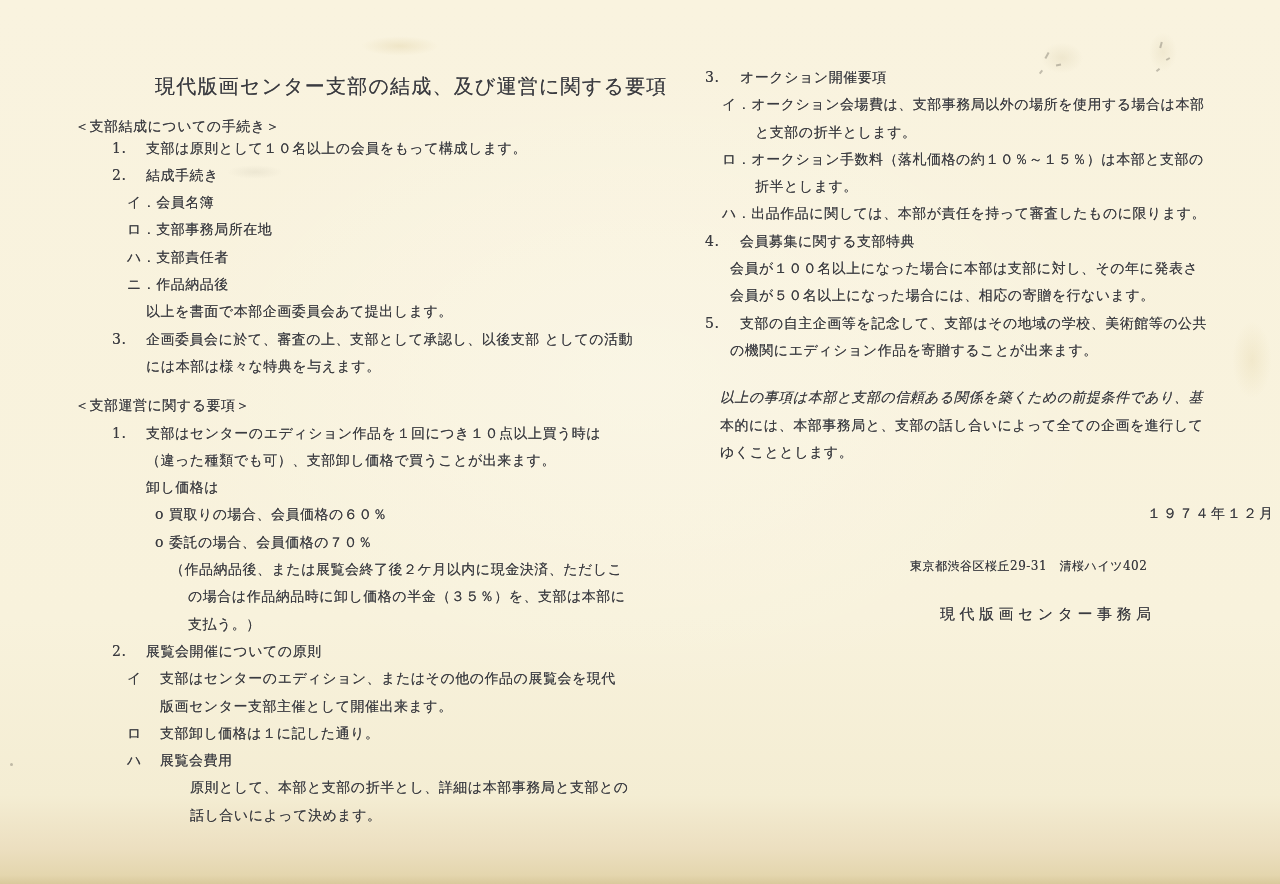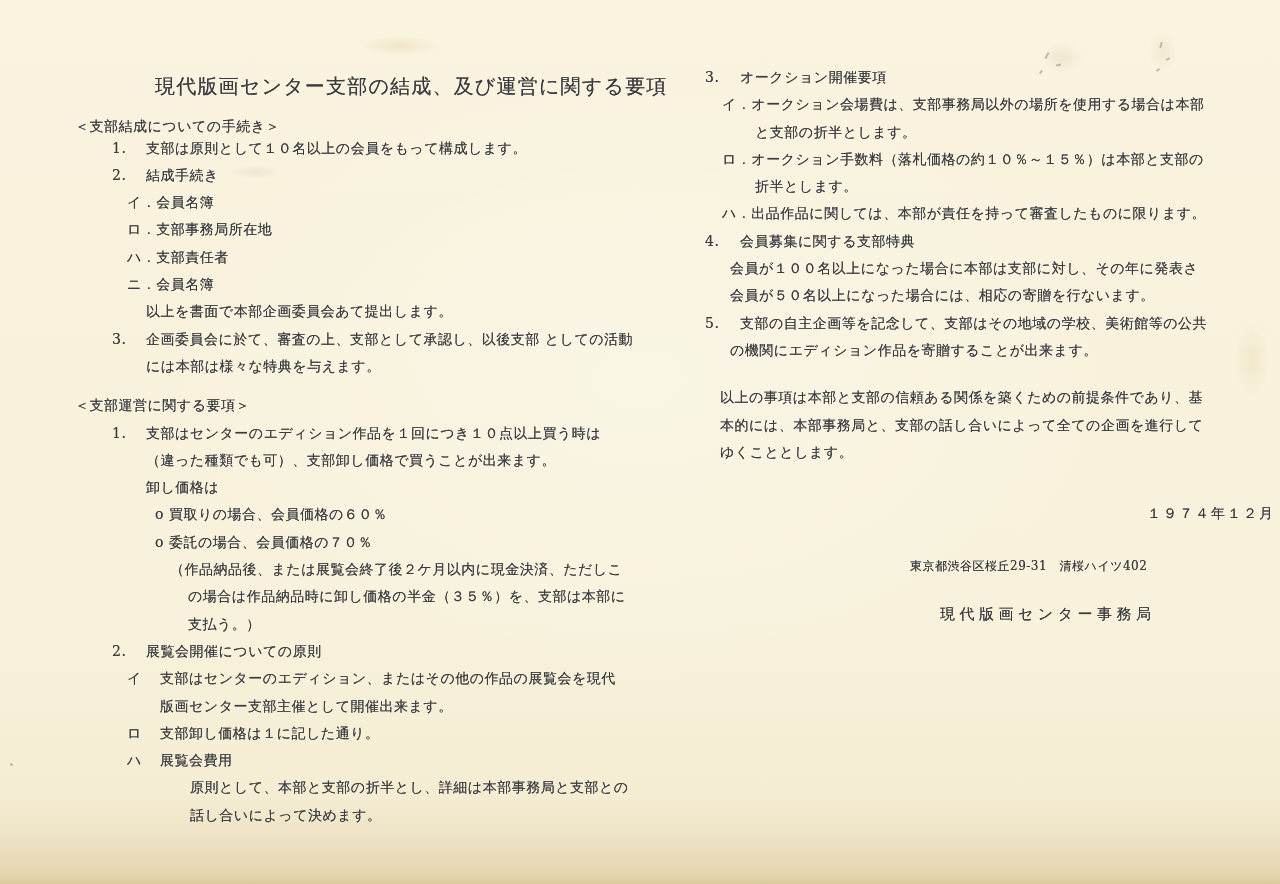--- a/index.html
+++ b/index.html
@@ -50,21 +50,21 @@
   .l-sub2cont{padding-left:85px;}
   .l-sub2cont2{padding-left:115px;}
 
   
   .r-num .marker{left:5px;}
   .r-num .txt{padding-left:40px;}
   .r-sub{padding-left:22px;}
   .r-subcont{padding-left:55px;}
   .r-body{padding-left:30px;}
   .r-para{padding-left:20px;}
-  .m-para{margin-top:20px;}
+  .m-para{margin-top:20px;font-style:italic;}
   .r-date{padding-left:42px;letter-spacing:2px;}
   .m-date{margin-top:34px;text-align:right;}
   .r-addr{padding-left:210px;font-size:12px;letter-spacing:0.5px;}
   .m-addr{margin-top:26px;}
   .r-phone{padding-left:212px;font-size:14px;letter-spacing:1.5px;}
   .r-org{padding-left:240px;font-size:15px;letter-spacing:4.5px;line-height:34px;margin-top:16px;}
 
   
   .speck{position:absolute;background:rgba(110,105,95,0.40);pointer-events:none;}
   .sp1{left:1046px;top:52px;width:2px;height:7px;transform:rotate(28deg);}
@@ -97,21 +97,21 @@
       <span class="marker">1.</span>
       <span class="txt">支部は原則として１０名以上の会員をもって構成します。</span>
     </div>
     <div class="line l-num">
       <span class="marker">2.</span>
       <span class="txt">結成手続き</span>
     </div>
     <div class="line l-sub">イ．会員名簿</div>
     <div class="line l-sub">ロ．支部事務局所在地</div>
     <div class="line l-sub">ハ．支部責任者</div>
-    <div class="line l-sub">ニ．会員名簿</div>
+    <div class="line l-sub">ニ．作品納品後</div>
     <div class="line l-cont">以上を書面で本部企画委員会あて提出します。</div>
     <div class="line l-num">
       <span class="marker">3.</span>
       <span class="txt">企画委員会に於て、審査の上、支部として承認し、以後支部 としての活動</span>
     </div>
     <div class="line l-cont">には本部は様々な特典を与えます。</div>
 
     <div class="line sec2">＜支部運営に関する要項＞</div>
 
     <div class="line l-num">

